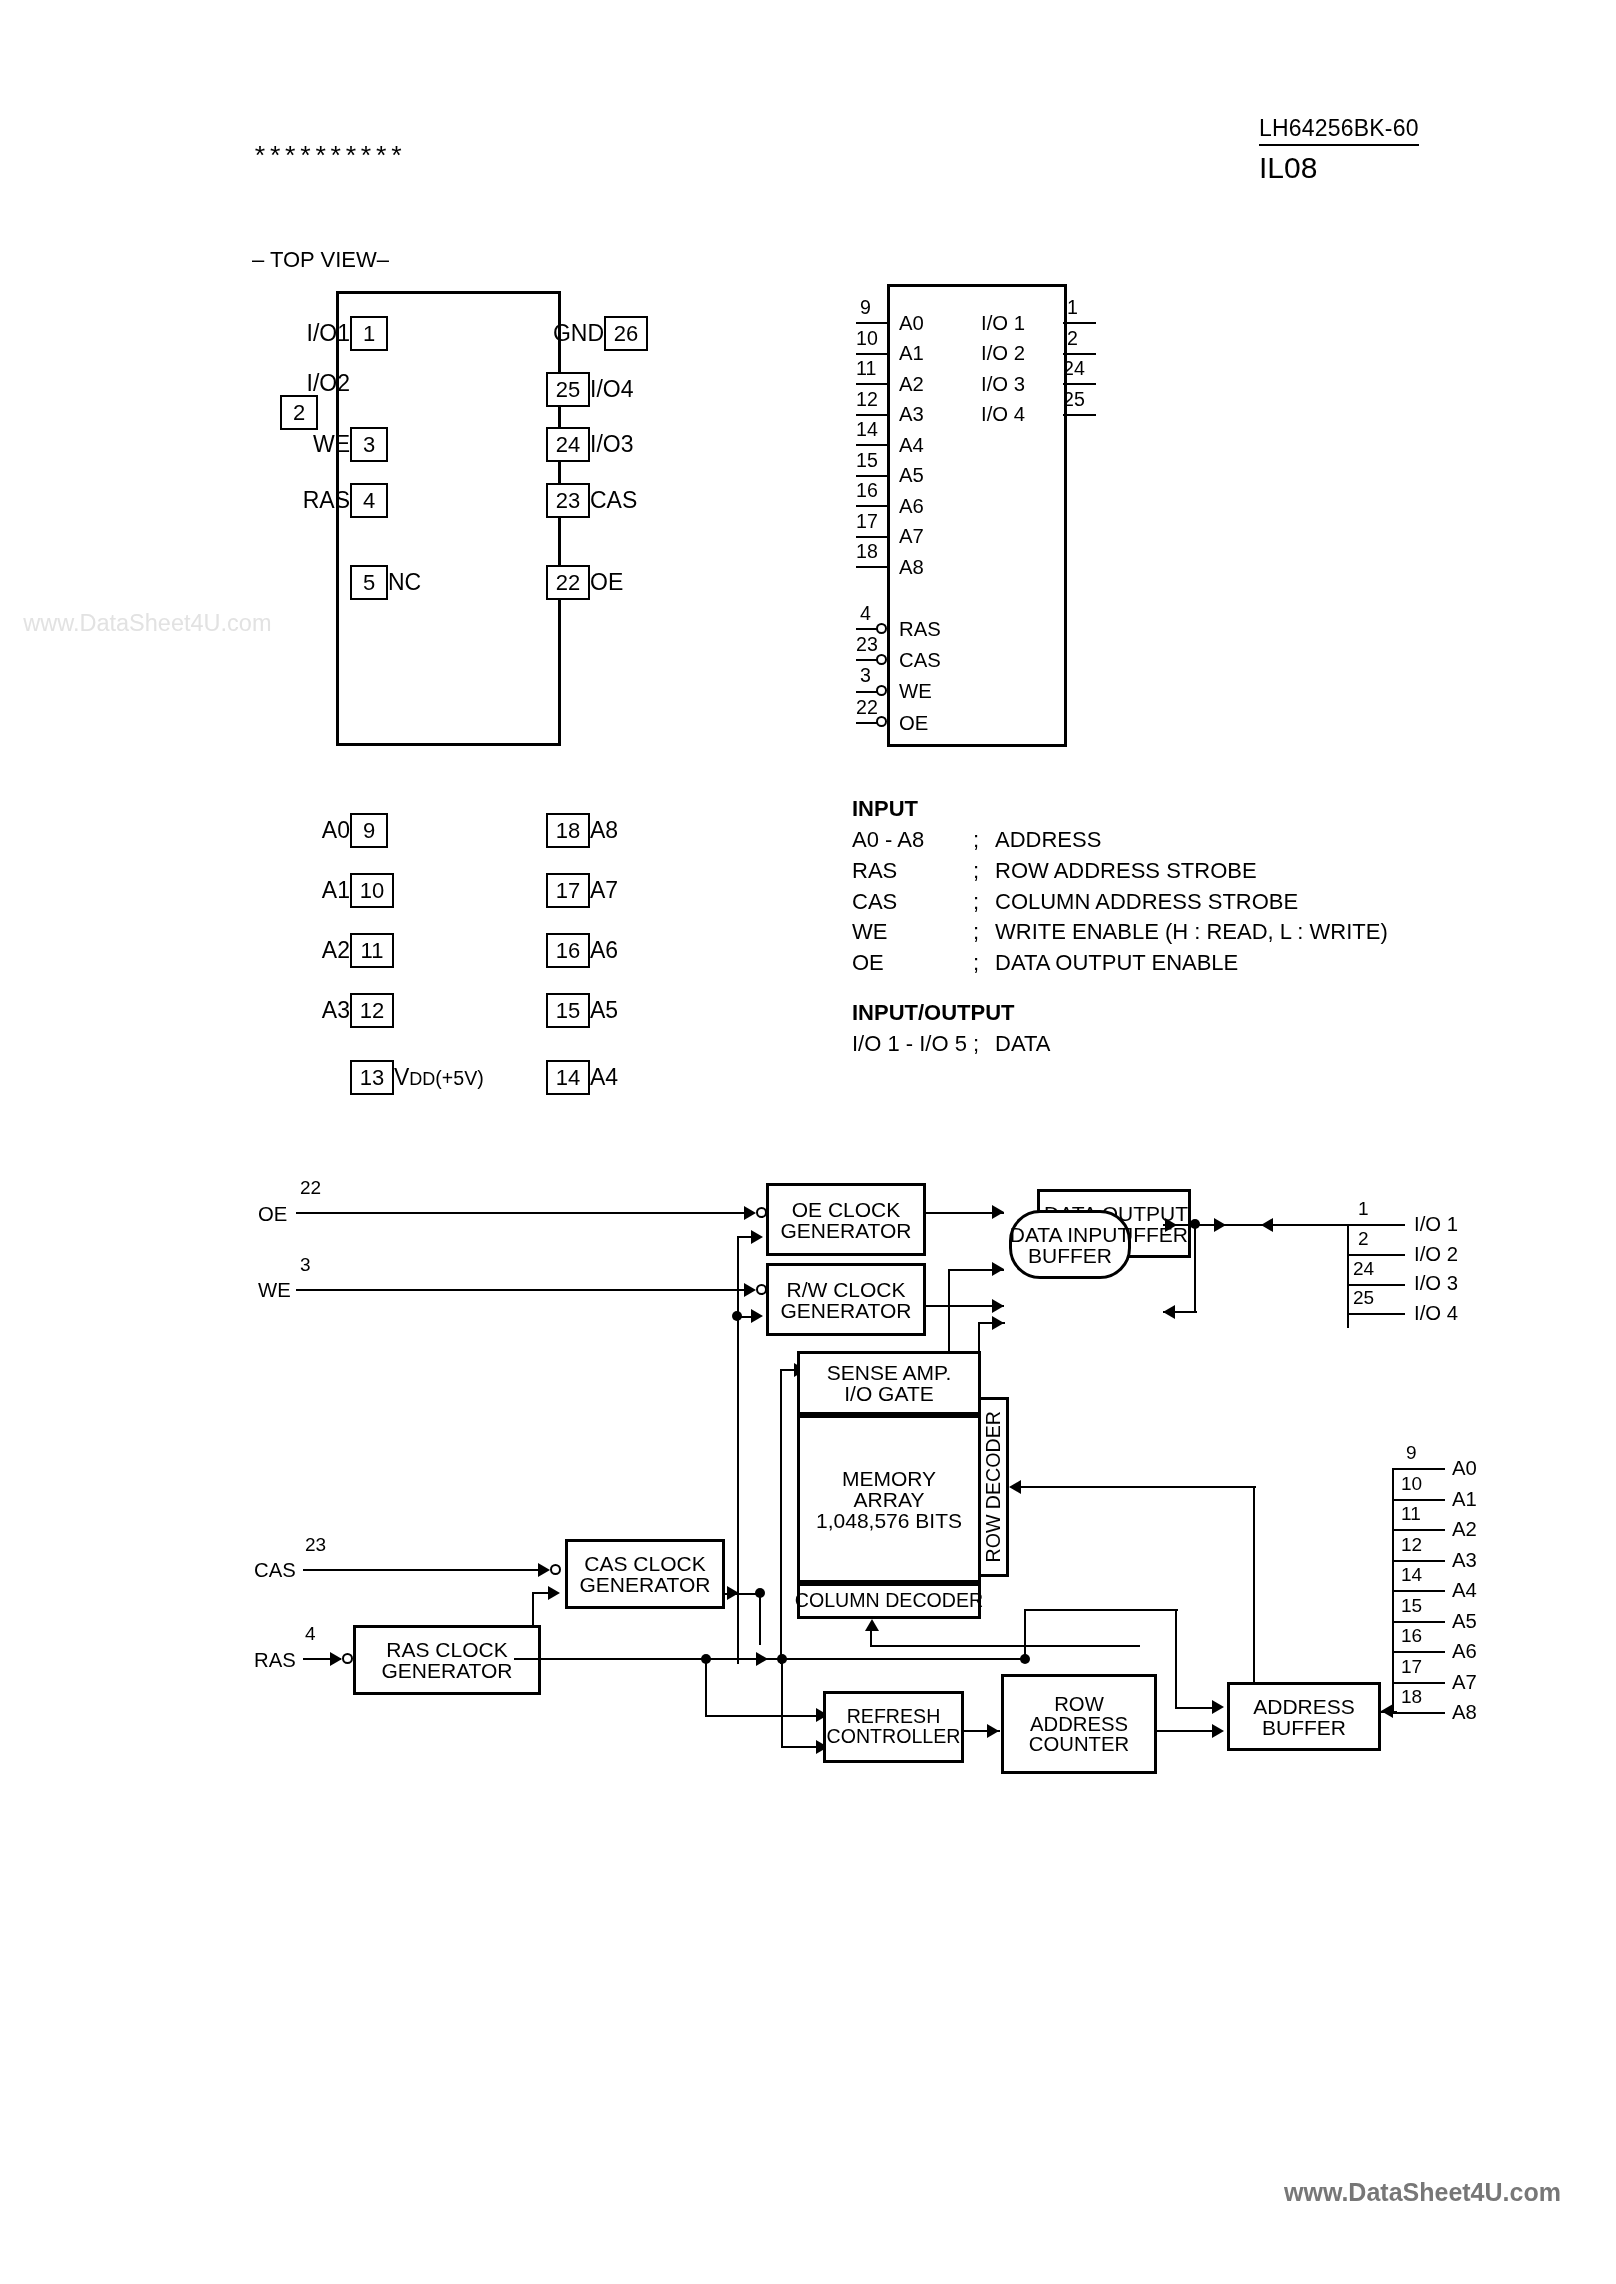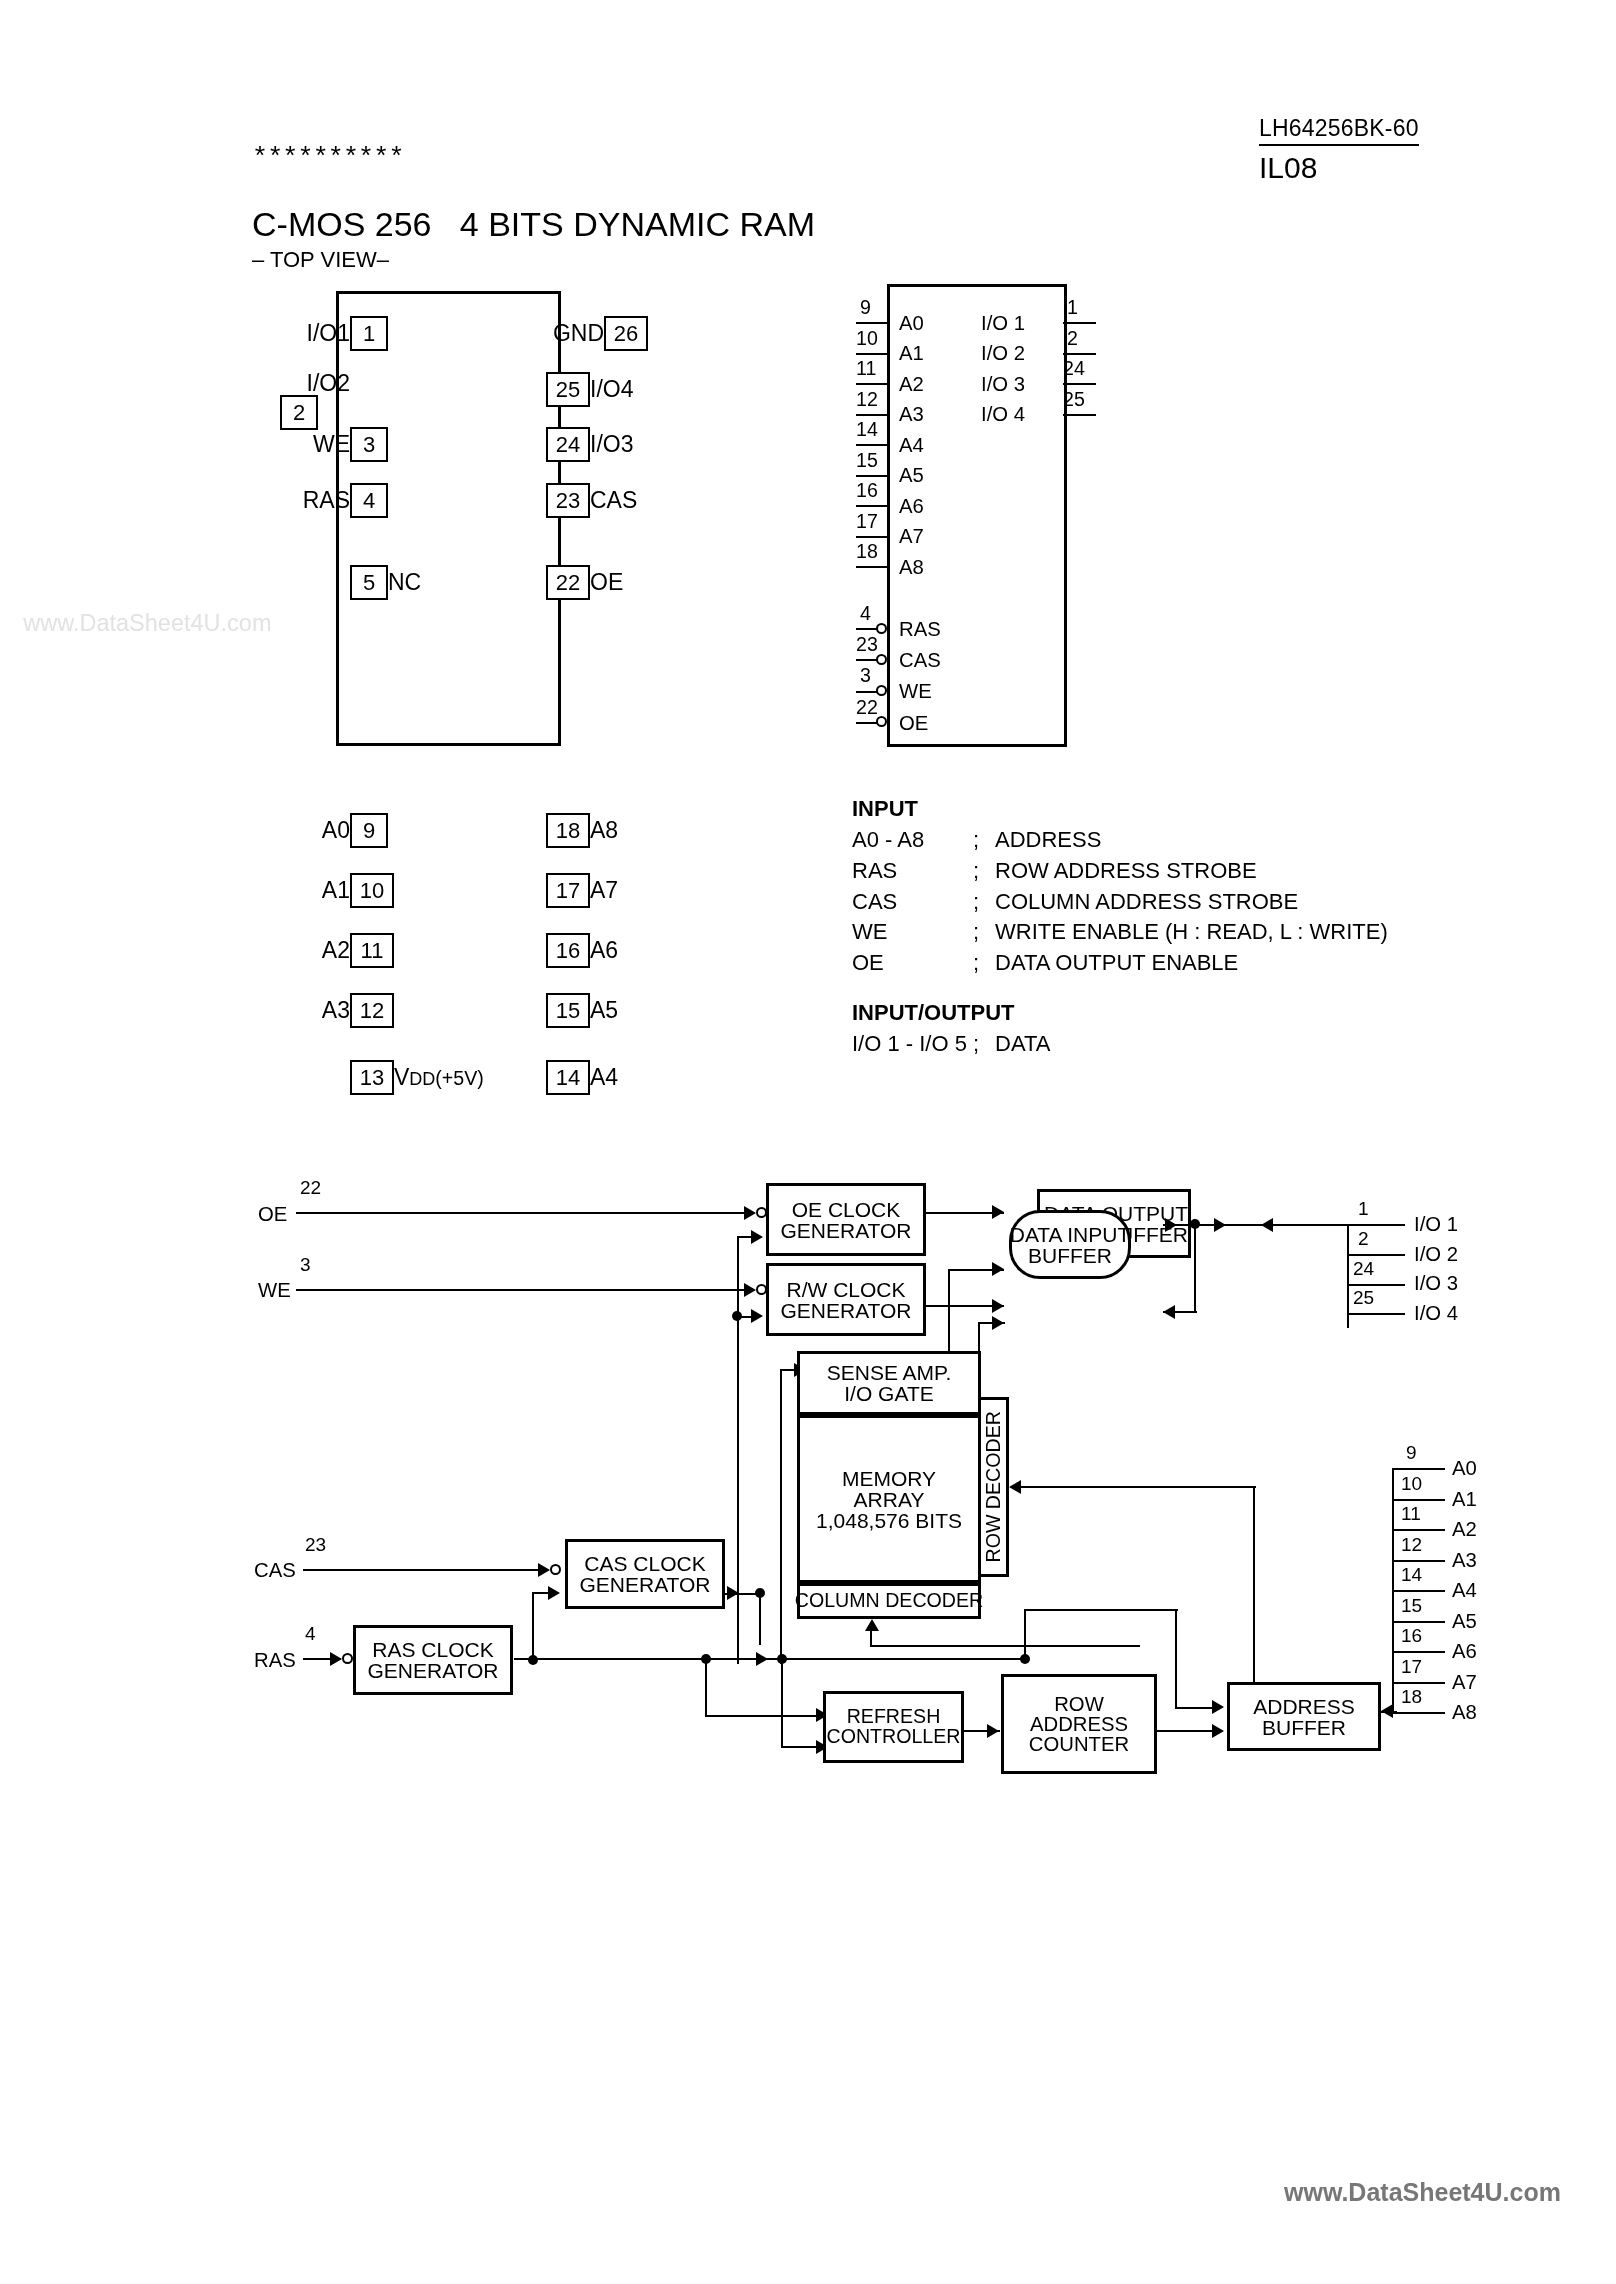--- a/index.html
+++ b/index.html
@@ -183,21 +183,20 @@
 </style>
 </head>
 <body>
 
 <div id="page">
 
   <div class="abs txt" id="hdr-part">LH64256BK-60</div>
   <div class="abs txt" id="hdr-sub">IL08</div>
 
   <div class="abs txt" id="asterisks">**********</div>
-  <div class="abs txt" id="title-main">C-MOS 256   4 BITS DYNAMIC RAM</div>
   <div class="abs txt" id="title-sub">– TOP VIEW–</div>
 
   <div class="abs txt" id="wm-left">www.DataSheet4U.com</div>
   <div class="abs txt" id="wm-foot">www.DataSheet4U.com</div>
 
   <div class="abs" id="pkg-body"></div>
 
   <div class="abs pinrow-l" style="left:231px; top:316px;">
     <div class="txt pin-lab-l">I/O1</div>
     <div class="pinbox">1</div>
@@ -520,21 +519,21 @@
     <div class="abs wire wire-v" style="left:515px; top:1592px; height:68px;"></div>
     <div class="abs wire wire-h" style="left:515px; top:1592px; width:19px;"></div>
     <div class="abs arrow-r" style="left:531px; top:1586px;"></div>
     <div class="abs dot" style="left:511px; top:1655px;"></div>
 
     <div class="abs wire wire-h" style="left:708px; top:1593px; width:35px;"></div>
     <div class="abs arrow-r" style="left:710px; top:1586px;"></div>
     <div class="abs dot" style="left:738px; top:1588px;"></div>
     <div class="abs wire wire-v" style="left:742px; top:1593px; height:52px;"></div>
 
-    <div class="abs blk" style="left:336px; top:1625px; width:160px; height:70px;">
+    <div class="abs blk" style="left:336px; top:1625px; width:188px; height:70px;">
       <div class="txt">RAS CLOCK</div>
       <div class="txt">GENERATOR</div>
     </div>
 
     <div class="abs wire wire-h" style="left:497px; top:1658px; width:270px;"></div>
     <div class="abs arrow-r" style="left:739px; top:1652px;"></div>
     <div class="abs dot" style="left:760px; top:1654px;"></div>
     <div class="abs wire wire-h" style="left:765px; top:1658px; width:242px;"></div>
     <div class="abs dot" style="left:1003px; top:1654px;"></div>
 

